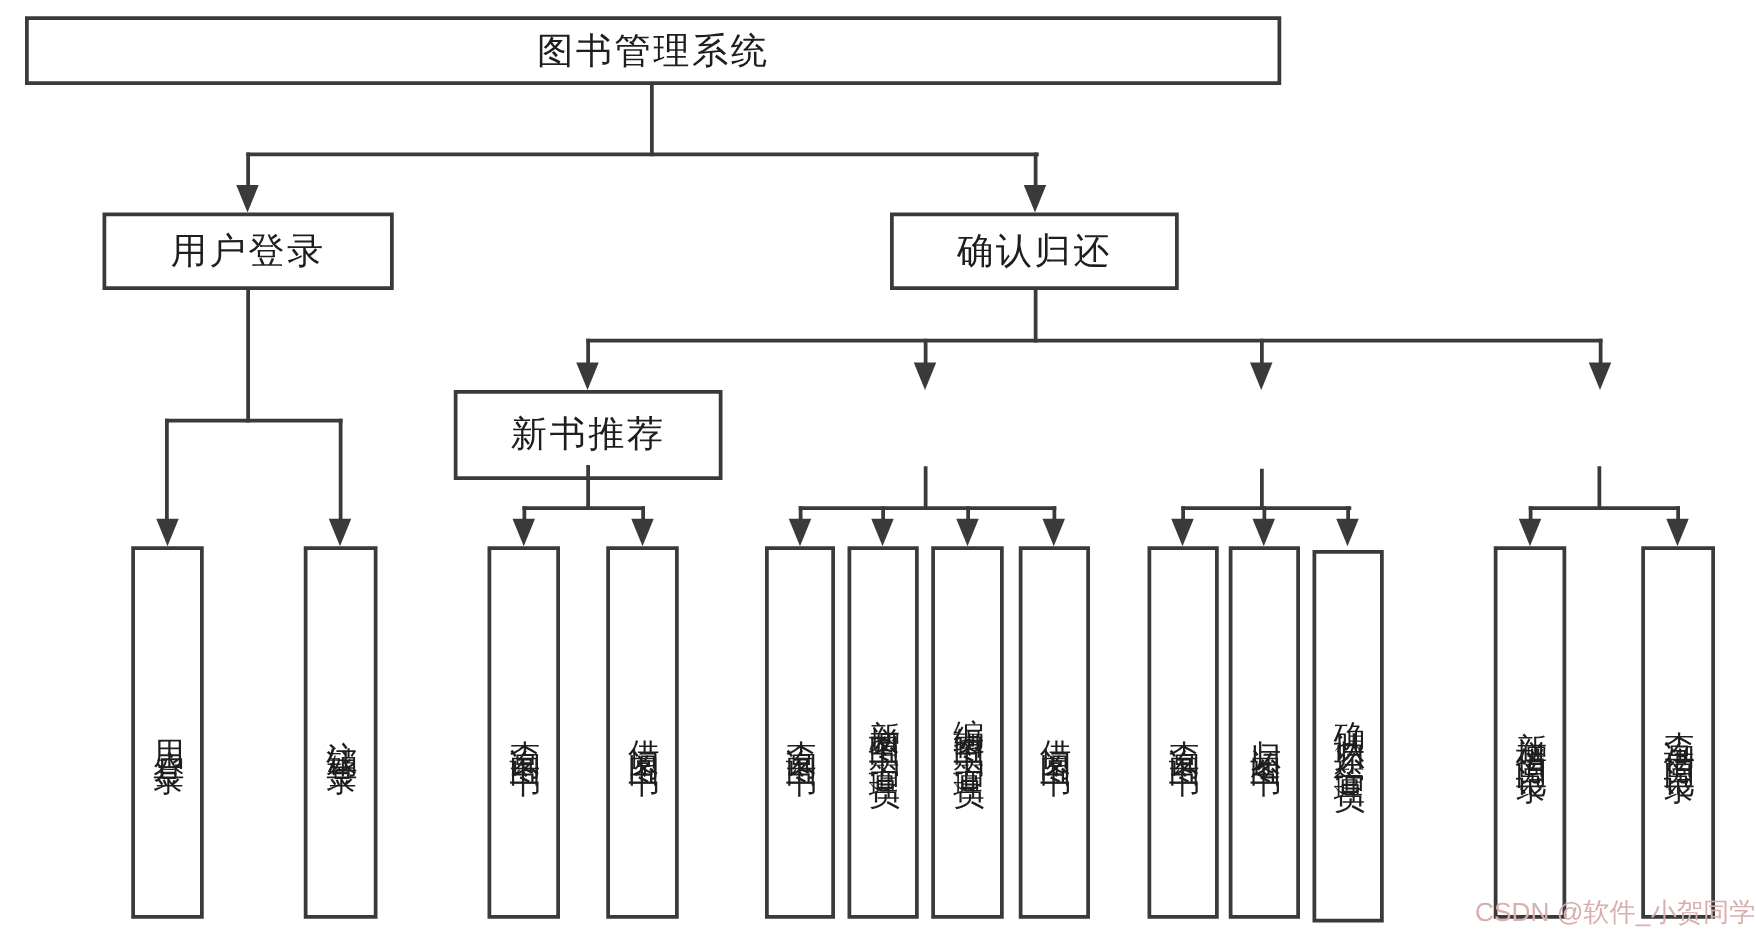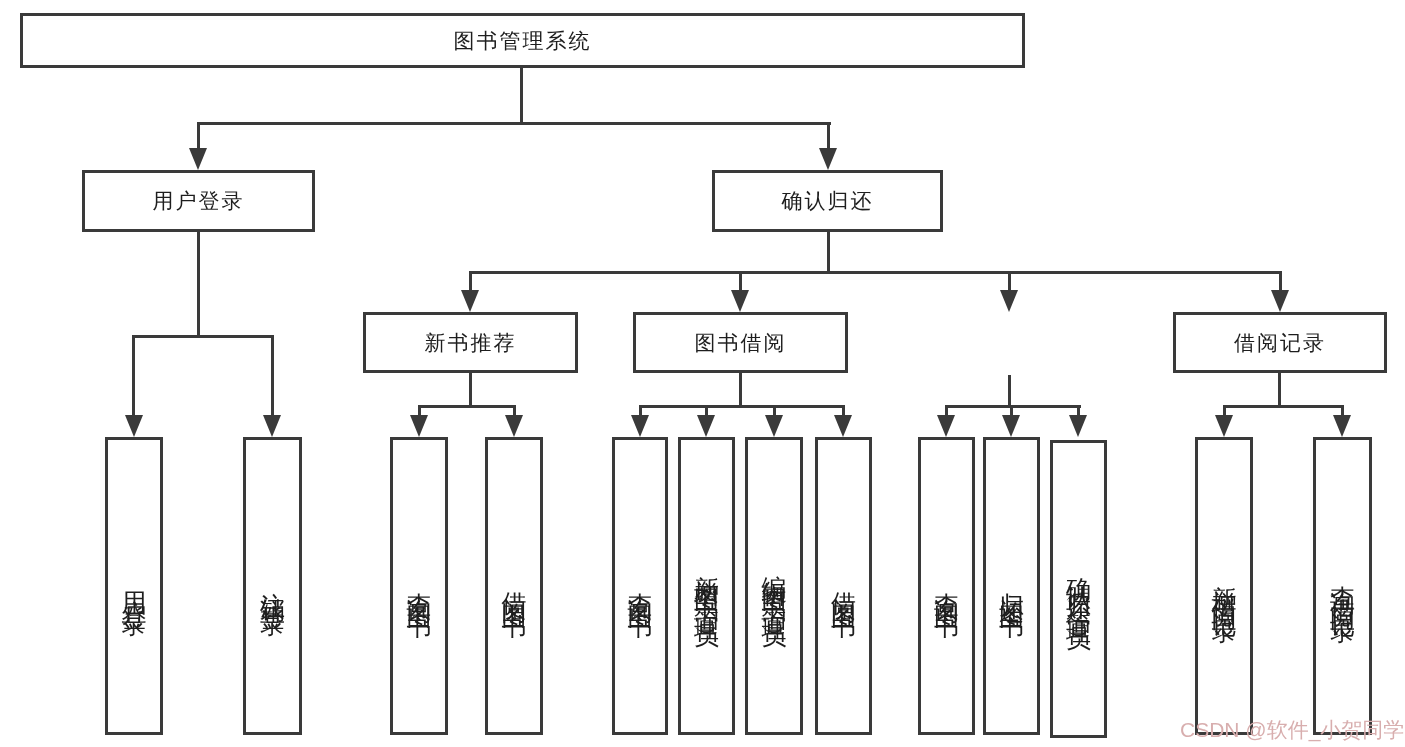--- a/index.html
+++ b/index.html
@@ -19,21 +19,21 @@
     position: absolute;
     box-sizing: border-box;
     border: 3px solid #3a3a3a;
     background: #ffffff;
     display: flex;
     align-items: center;
     justify-content: center;
     color: #1e1e1e;
   }
   .hnode {
-    font-size: 21px;
+    font-size: 29px;
     letter-spacing: 2px;
     white-space: nowrap;
   }
   .vnode .vtext {
     writing-mode: vertical-rl;
     text-orientation: mixed;
     font-size: 25px;
     letter-spacing: 7px;
     line-height: 1;
   }
@@ -92,28 +92,22 @@
   <div class="line" style="left:469px;top:271px;width:813px;height:3px"></div>
   <div class="line" style="left:469px;top:271px;width:3px;height:22px"></div>
   <div class="arrow" style="left:461px;top:290px"></div>
   <div class="line" style="left:739px;top:271px;width:3px;height:22px"></div>
   <div class="arrow" style="left:731px;top:290px"></div>
   <div class="line" style="left:1008px;top:271px;width:3px;height:22px"></div>
   <div class="arrow" style="left:1000px;top:290px"></div>
   <div class="line" style="left:1279px;top:271px;width:3px;height:22px"></div>
   <div class="arrow" style="left:1271px;top:290px"></div>
 
-  <div class="node hnode" style="left:363px;top:312px;width:215px;height:61px">
+  <div class="node hnode" style="left:363px;top:312px;width:215px;height:72px">
     <span>新书推荐</span>
-  </div>
-  <div class="node hnode" style="left:633px;top:312px;width:215px;height:61px">
-    <span>图书借阅</span>
-  </div>
-  <div class="node hnode" style="left:1173px;top:312px;width:214px;height:61px">
-    <span>借阅记录</span>
   </div>
 
   <div class="line" style="left:469px;top:372px;width:3px;height:36px"></div>
   <div class="line" style="left:418px;top:405px;width:98px;height:3px"></div>
   <div class="line" style="left:418px;top:405px;width:3px;height:14px"></div>
   <div class="arrow" style="left:410px;top:415px"></div>
   <div class="line" style="left:513px;top:405px;width:3px;height:14px"></div>
   <div class="arrow" style="left:505px;top:415px"></div>
 
   <div class="line" style="left:739px;top:373px;width:3px;height:35px"></div>

